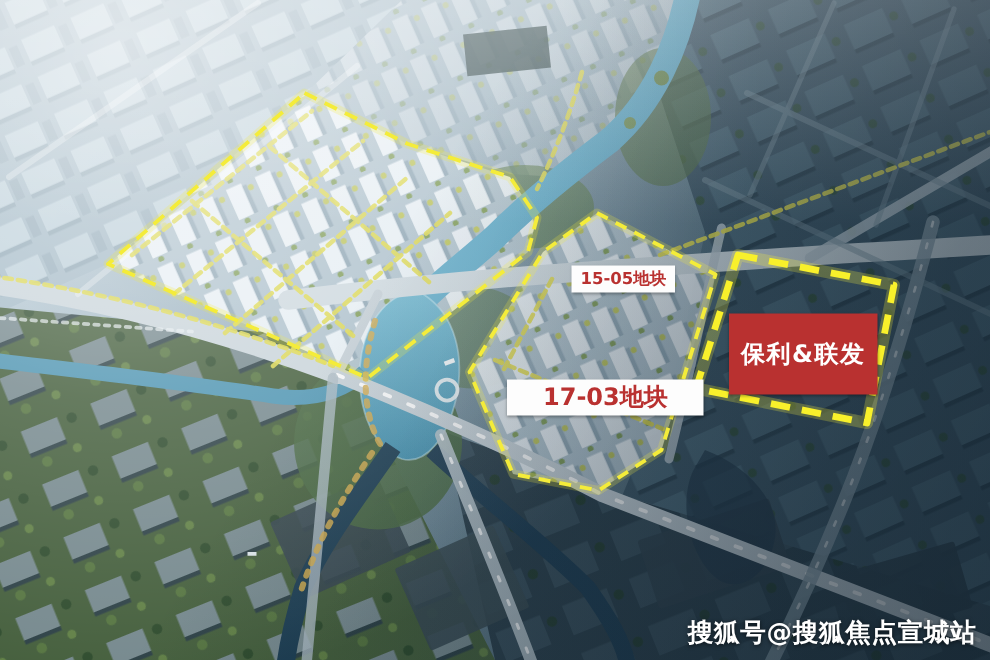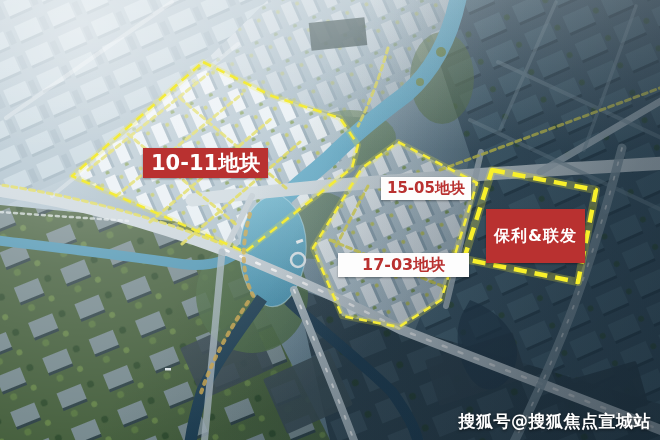--- a/index.html
+++ b/index.html
@@ -8,21 +8,21 @@
     font-family:"DejaVu Sans","Liberation Sans",sans-serif;
   }
   .scene{position:absolute;inset:0;display:block;}
   .plot-label{
     position:absolute;font-weight:bold;white-space:nowrap;line-height:1.25;
     box-shadow:0 1px 2px rgba(0,0,0,.35);
   }
   .lbl-red{background:#b93130;color:#ffffff;}
   .lbl-white{background:#fdfdfd;color:#b93130;}
   .lbl-1011{left:143px;top:148px;font-size:21px;padding:2px 8px;}
-  .lbl-1505{left:381px;top:177px;font-size:15px;padding:2px 6px;}
+  .lbl-1505{left:381px;top:177px;font-size:11px;padding:2px 6px;}
   .lbl-1703{left:338px;top:253px;font-size:16px;padding:2px 24px;}
   .lbl-poly{left:486px;top:209px;font-size:16px;padding:17px 8px;letter-spacing:1px;}
   .watermark{
     position:absolute;right:9px;bottom:7px;font-size:17px;font-weight:bold;
     color:#ffffff;letter-spacing:.5px;text-shadow:0 1px 3px rgba(0,0,0,.65);margin-left:43px;
   }
 </style>
 </head>
 <body>
 
@@ -194,19 +194,18 @@
     <g fill="none" stroke-linejoin="round">
       <polygon points="203,62 272,96 340,118 358,145 352,168 245,252 72,176" stroke="#f6ee3c" stroke-width="6" opacity="0.22"></polygon>
       <polygon points="398,142 477,183 441,300 399,327 342,316 313,248 362,168" stroke="#f6ee3c" stroke-width="6" opacity="0.22"></polygon>
       <polygon points="492,170 596,190 578,282 464,259" stroke="#f6ee3c" stroke-width="8" opacity="0.25"></polygon>
       <polygon points="203,62 272,96 340,118 358,145 352,168 245,252 72,176" stroke="#f4ec3a" stroke-width="2.6" stroke-dasharray="9 6"></polygon>
       <polygon points="398,142 477,183 441,300 399,327 342,316 313,248 362,168" stroke="#f4ec3a" stroke-width="2.6" stroke-dasharray="8 6"></polygon>
       <polygon points="492,170 596,190 578,282 464,259" stroke="#f8f02b" stroke-width="4.5" stroke-dasharray="13 8"></polygon>
     </g>
   </svg>
 
-  <div class="plot-label lbl-red lbl-1011">10-11地块</div>
   <div class="plot-label lbl-white lbl-1505">15-05地块</div>
   <div class="plot-label lbl-white lbl-1703">17-03地块</div>
   <div class="plot-label lbl-red lbl-poly">保利&amp;联发</div>
 
   <div class="watermark">搜狐号@搜狐焦点宣城站</div>
 </div>
 
 </body></html>

